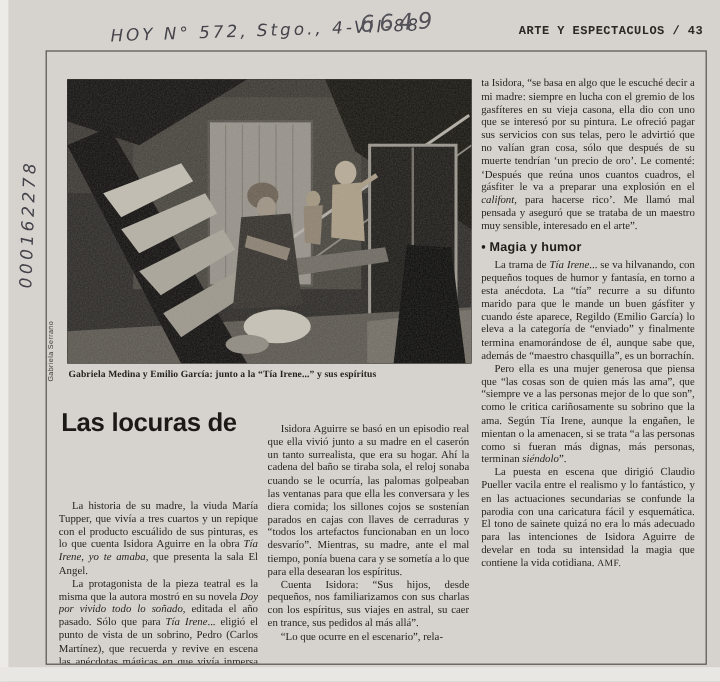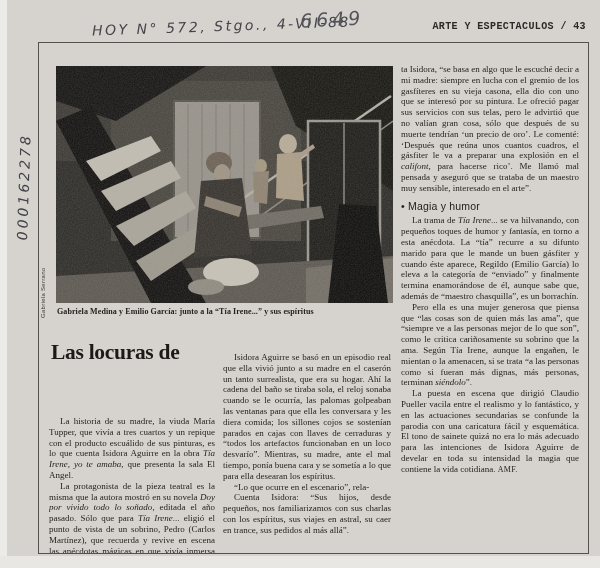--- a/index.html
+++ b/index.html
@@ -48,36 +48,36 @@
     font-family:"Liberation Sans",sans-serif;font-size:6px;color:#3a3834;
     letter-spacing:.3px;white-space:nowrap;
   }
   .caption{
     position:absolute;left:18px;top:264px;width:336px;
     font-family:Liberation Serif, serif;font-weight:700;font-size:8px;
     color:#23221f;letter-spacing:.1px;
   }
   .title{
     position:absolute;left:12px;top:297px;width:180px;margin:0;
-    font-family:Liberation Serif, serif;font-weight:700;
+    font-family:Liberation Sans, sans-serif;font-weight:700;
     font-size:21.5px;line-height:24px;letter-spacing:-.3px;color:#1b1a17;
   }
   .col{
     position:absolute;font-size:9px;line-height:10.8px;text-align:justify;
     overflow:hidden;
   }
   .col1{left:10px;top:373px;width:166px;height:152px;}
   .col2{left:184px;top:309px;width:168px;height:212px;}
   .col3{left:362px;top:21px;width:178px;height:488px;}
   .col p{margin:0;text-indent:11px;}
   .col p.noindent{text-indent:0;}
   .col .it{font-style:italic;margin-top:31px;}
   .col .bd{font-weight:400;font-size:8px;letter-spacing:.3px;}
   .subhead{
-    font-family:"Liberation Sans",sans-serif;font-weight:400;font-size:10.5px;
+    font-family:"Liberation Sans",sans-serif;font-weight:700;font-size:10.5px;
     margin:7px 0 4px 0;letter-spacing:.2px;color:#1d1c19;text-align:left;
   }
 </style>
 </head>
 <body>
 
 <div class="page">
   <div class="left-edge"></div>
 
   <div class="masthead">ARTE Y ESPECTACULOS / 43</div>
@@ -138,22 +138,22 @@
     <div class="caption">Gabriela Medina y Emilio García: junto a la “Tía Irene...” y sus espíritus</div>
 
     <h1 class="title"><span>Las locuras de</span><br></h1>
 
     <div class="col col1">
         <p><span>La historia de su madre, la viuda María Tupper, que vivía a tres cuartos y un repique con el producto escuálido de sus pinturas, es lo que cuenta Isidora Aguirre en la obra </span><span class="it">Tía Irene, yo te amaba</span><span>, que presenta la sala El Angel.</span></p>
         <p><span>La protagonista de la pieza teatral es la misma que la autora mostró en su novela </span><span class="it">Doy por vivido todo lo soñado</span><span>, editada el año pasado. Sólo que para </span><span class="it">Tía Irene</span><span>... eligió el punto de vista de un sobrino, Pedro (Carlos Martínez), que recuerda y revive en escena las anécdotas mágicas en que vivía inmersa su tía (Gabriela Medina).</span></p>
       </div>
     <div class="col col2">
         <p><span>Isidora Aguirre se basó en un episodio real que ella vivió junto a su madre en el caserón un tanto surrealista, que era su hogar. Ahí la cadena del baño se tiraba sola, el reloj sonaba cuando se le ocurría, las palomas golpeaban las ventanas para que ella les conversara y les diera comida; los sillones cojos se sostenían parados en cajas con llaves de cerraduras y “todos los artefactos funcionaban en un loco desvarío”. Mientras, su madre, ante el mal tiempo, ponía buena cara y se sometía a lo que para ella desearan los espíritus.</span></p>
+        <p><span>Cuenta Isidora: “Sus hijos, desde pequeños, nos familiarizamos con sus charlas con los espíritus, sus viajes en astral, su caer en trance, sus pedidos al más allá”.</span></p>
         <p><span>“Lo que ocurre en el escenario”, rela-</span></p>
-        <p><span>Cuenta Isidora: “Sus hijos, desde pequeños, nos familiarizamos con sus charlas con los espíritus, sus viajes en astral, su caer en trance, sus pedidos al más allá”.</span></p>
       </div>
     <div class="col col3">
         <p class="noindent"><span>ta Isidora, “se basa en algo que le escuché decir a mi madre: siempre en lucha con el gremio de los gasfíteres en su vieja casona, ella dio con uno que se interesó por su pintura. Le ofreció pagar sus servicios con sus telas, pero le advirtió que no valían gran cosa, sólo que después de su muerte tendrían ‘un precio de oro’. Le comenté: ‘Después que reúna unos cuantos cuadros, el gásfiter le va a preparar una explosión en el </span><span class="it">califont</span><span>, para hacerse rico’. Me llamó mal pensada y aseguró que se trataba de un maestro muy sensible, interesado en el arte”.</span></p>
         <div class="subhead">• Magia y humor</div>
         <p><span>La trama de </span><span class="it">Tía Irene</span><span>... se va hilvanando, con pequeños toques de humor y fantasía, en torno a esta anécdota. La “tía” recurre a su difunto marido para que le mande un buen gásfiter y cuando éste aparece, Regildo (Emilio García) lo eleva a la categoría de “enviado” y finalmente termina enamorándose de él, aunque sabe que, además de “maestro chasquilla”, es un borrachín.</span></p>
         <p><span>Pero ella es una mujer generosa que piensa que “las cosas son de quien más las ama”, que “siempre ve a las personas mejor de lo que son”, como le critica cariñosamente su sobrino que la ama. Según Tía Irene, aunque la engañen, le mientan o la amenacen, si se trata “a las personas como si fueran más dignas, más personas, terminan </span><span class="it">siéndolo</span><span>”.</span></p>
         <p><span>La puesta en escena que dirigió Claudio Pueller vacila entre el realismo y lo fantástico, y en las actuaciones secundarias se confunde la parodia con una caricatura fácil y esquemática. El tono de sainete quizá no era lo más adecuado para las intenciones de Isidora Aguirre de develar en toda su intensidad la magia que contiene la vida cotidiana. </span><span class="bd">AMF.</span></p>
       </div>
 
   </div>

